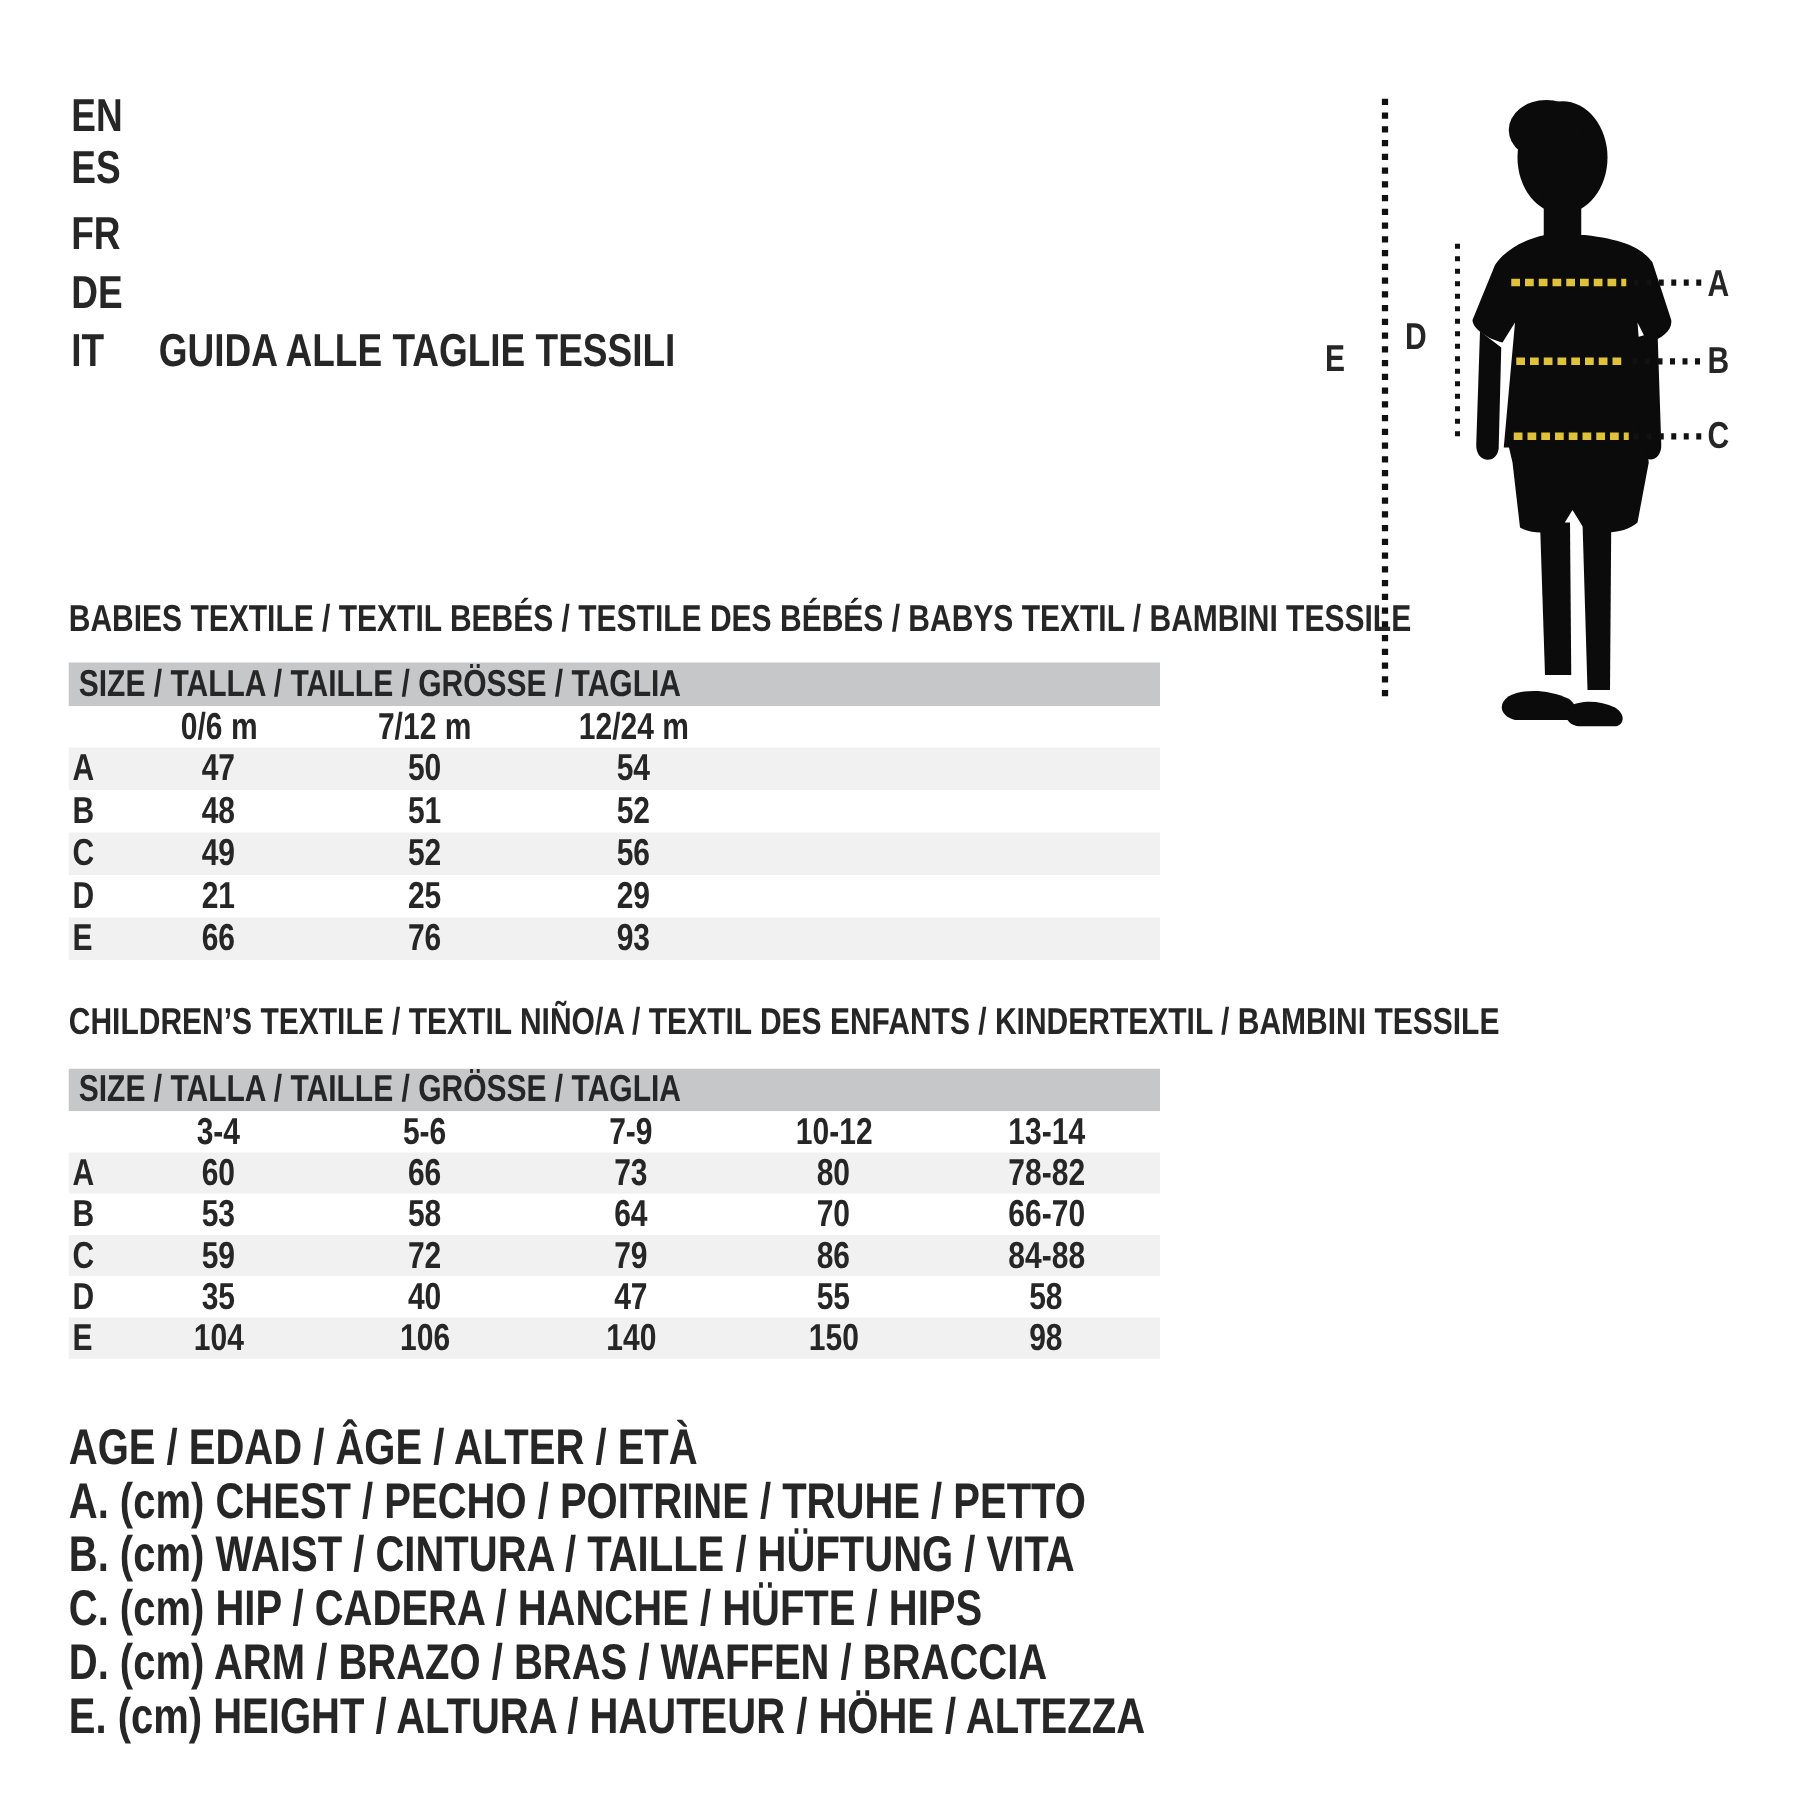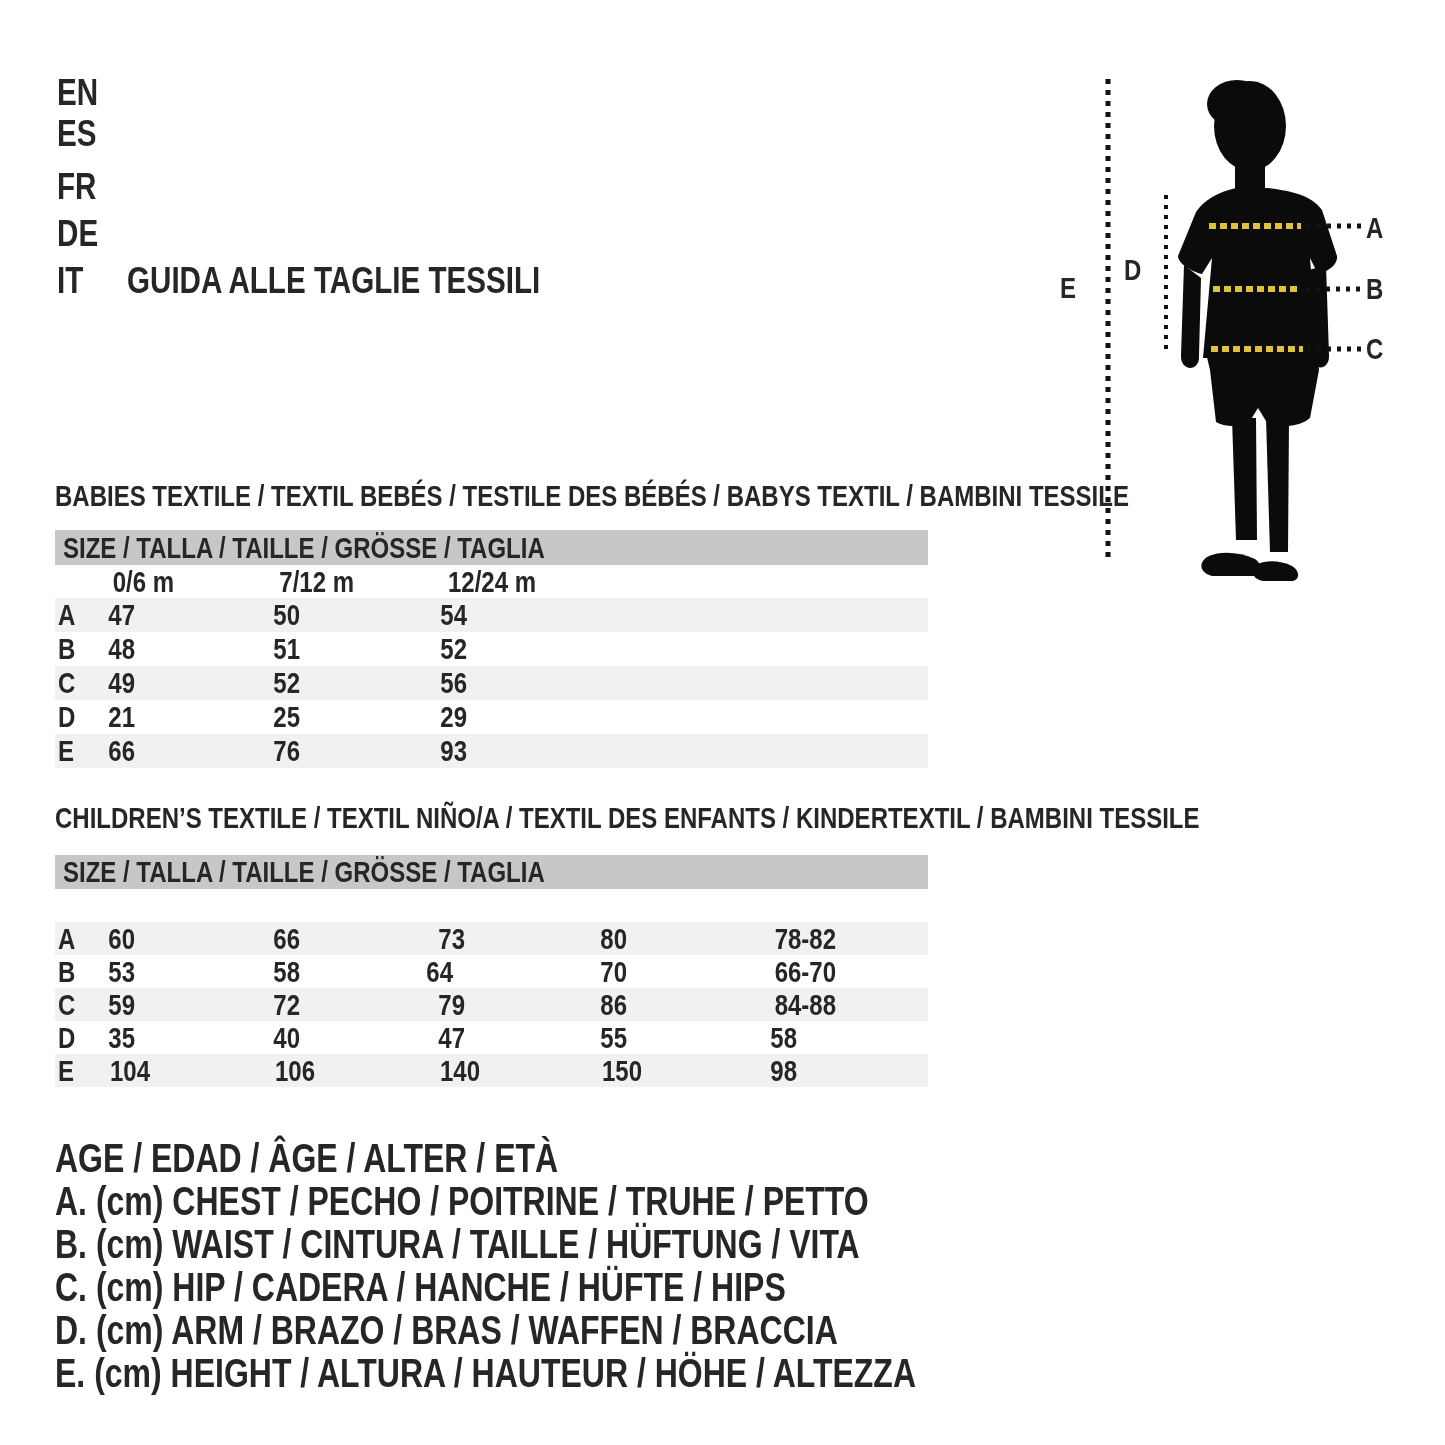--- a/index.html
+++ b/index.html
@@ -18,21 +18,21 @@
   .lang-code  { position:absolute; left:0; }
   .lang-title { position:absolute; left:70px; }
 
   .section-title { left:55px; width:1150px; height:30px; line-height:30px; font-size:30px; }
 
   .tbl { left:55px; width:873px; }
   .tbl-band   { position:absolute; left:0; width:873px; height:35px; line-height:35px;
                 font-size:30px; padding-left:8px; box-sizing:border-box; }
   .tbl-row    { position:absolute; left:0; width:873px; }
   .row-label  { position:absolute; left:3px; width:50px; text-align:left; }
-  .cell       { position:absolute; width:140px; text-align:left; }
+  .cell       { position:absolute; width:140px; text-align:center; }
   .fs30       { font-size:30px; }
 
   .fig-label { font-size:30px; height:32px; line-height:32px; width:44px; }
 
   .legend-line { left:55px; width:900px; height:30px; line-height:30px; font-size:40px; }
 </style>
 </head>
 <body>
 
 <div class="abs lang-row" style="top:70px">
@@ -128,33 +128,40 @@
 </div>
 
 <div class="abs section-title" style="top:803px">
   <span class="cnd">CHILDREN’S TEXTILE / TEXTIL NIÑO/A / TEXTIL DES ENFANTS / KINDERTEXTIL / BAMBINI TESSILE</span>
 </div>
 
 <div class="abs tbl" style="top:855px; height:232px">
   <div class="tbl-band" style="top: 0px; height: 34px; line-height: 34px; background: rgb(198, 199, 201);">
     <span class="cnd">SIZE / TALLA / TAILLE / GRÖSSE / TAGLIA</span>
   </div>
+  <div class="tbl-row fs30" style="top: 34px; height: 33px; line-height: 33px; background: rgb(255, 255, 255);">
+    <span class="cell" style="left:50px"><span class="cndc">3-4</span></span>
+    <span class="cell" style="left:215px"><span class="cndc">5-6</span></span>
+    <span class="cell" style="left:380px"><span class="cndc">7-9</span></span>
+    <span class="cell" style="left:542px"><span class="cndc">10-12</span></span>
+    <span class="cell" style="left:712px"><span class="cndc">13-14</span></span>
+  </div>
   <div class="tbl-row fs30 alt" style="top: 67px; height: 33px; line-height: 33px; background: rgb(241, 241, 242);">
     <span class="row-label"><span class="cnd">A</span></span>
     <span class="cell" style="left:50px"><span class="cndc">60</span></span>
     <span class="cell" style="left:215px"><span class="cndc">66</span></span>
     <span class="cell" style="left:380px"><span class="cndc">73</span></span>
     <span class="cell" style="left:542px"><span class="cndc">80</span></span>
     <span class="cell" style="left:712px"><span class="cndc">78-82</span></span>
   </div>
   <div class="tbl-row fs30" style="top: 100px; height: 33px; line-height: 33px; background: rgb(255, 255, 255);">
     <span class="row-label"><span class="cnd">B</span></span>
     <span class="cell" style="left:50px"><span class="cndc">53</span></span>
     <span class="cell" style="left:215px"><span class="cndc">58</span></span>
-    <span class="cell" style="left:368px"><span class="cndc">64</span></span>
+    <span class="cell" style="left:380px"><span class="cndc">64</span></span>
     <span class="cell" style="left:542px"><span class="cndc">70</span></span>
     <span class="cell" style="left:712px"><span class="cndc">66-70</span></span>
   </div>
   <div class="tbl-row fs30 alt" style="top: 133px; height: 33px; line-height: 33px; background: rgb(241, 241, 242);">
     <span class="row-label"><span class="cnd">C</span></span>
     <span class="cell" style="left:50px"><span class="cndc">59</span></span>
     <span class="cell" style="left:215px"><span class="cndc">72</span></span>
     <span class="cell" style="left:380px"><span class="cndc">79</span></span>
     <span class="cell" style="left:542px"><span class="cndc">86</span></span>
     <span class="cell" style="left:712px"><span class="cndc">84-88</span></span>

